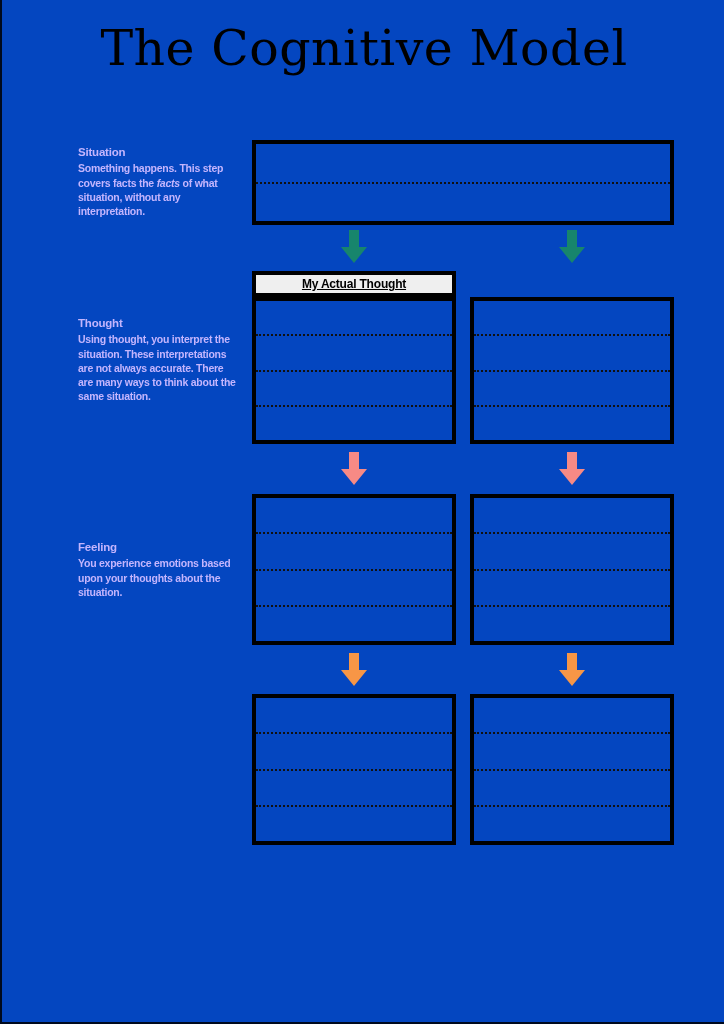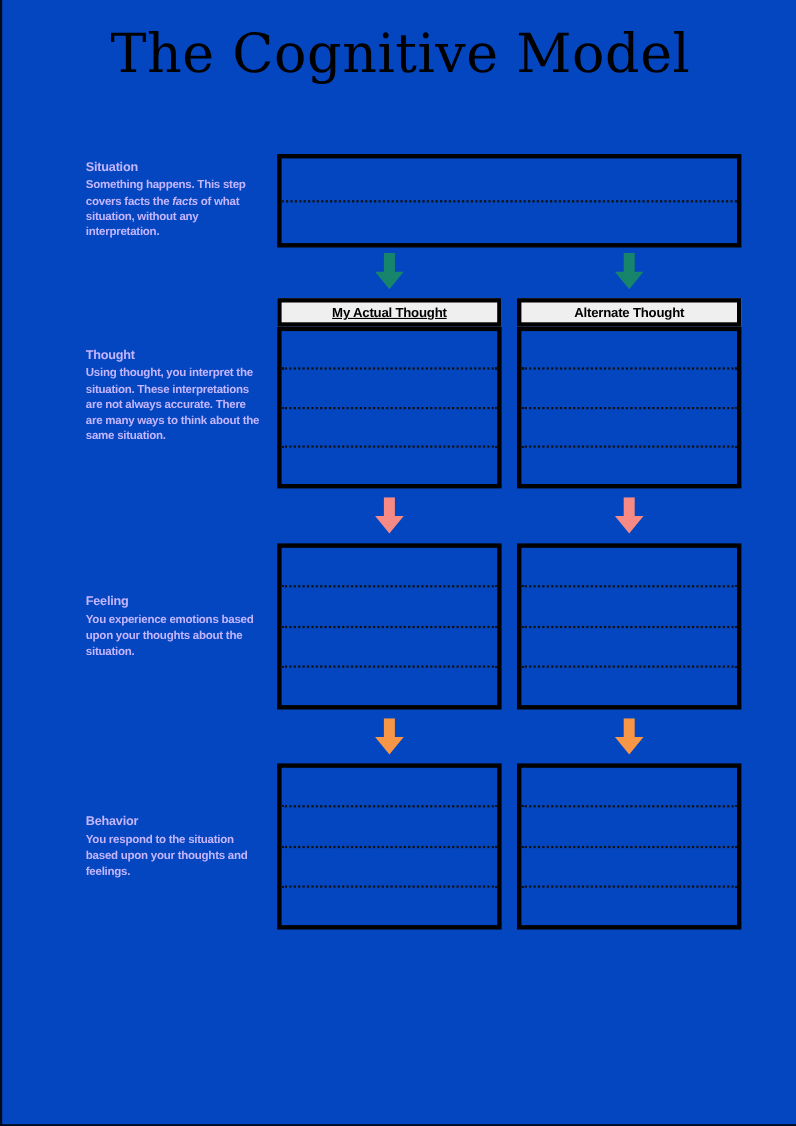--- a/index.html
+++ b/index.html
@@ -156,45 +156,40 @@
   <div class="desc" id="desc-thought">
     <div class="desc-heading">Thought</div>
     <div class="desc-body">Using thought, you interpret the situation. These interpretations are not always accurate. There are many ways to think about the same situation.</div>
   </div>
 
   <div class="desc" id="desc-feeling">
     <div class="desc-heading">Feeling</div>
     <div class="desc-body">You experience emotions based upon your thoughts about the situation.</div>
   </div>
 
-  <div class="desc" id="desc-behavior">
-    <div class="desc-heading">Behavior</div>
-    <div class="desc-body">You respond to the situation based upon your thoughts and feelings.</div>
-  </div>
 
   <div class="wbox" id="box-situation">
     <div class="lines">
       <div class="row"></div>
       <div class="row"></div>
     </div>
   </div>
 
   <div class="arrow" id="arrow-g-left">
     <svg viewBox="0 0 30 34">
         <polygon points="10,0 20,0 20,17 28,17 15,33 2,17 10,17" fill="#17856c"></polygon>
       </svg>
   </div>
   <div class="arrow" id="arrow-g-right">
     <svg viewBox="0 0 30 34">
         <polygon points="10,0 20,0 20,17 28,17 15,33 2,17 10,17" fill="#17856c"></polygon>
       </svg>
   </div>
 
   <div class="th-header" id="header-actual">My Actual Thought</div>
-  <div class="th-header" id="header-alternate">Alternate Thought</div>
 
   <div class="wbox" id="box-thought-actual">
     <div class="lines">
       <div class="row"></div>
       <div class="row"></div>
       <div class="row"></div>
       <div class="row"></div>
     </div>
   </div>
   <div class="wbox" id="box-thought-alternate">

